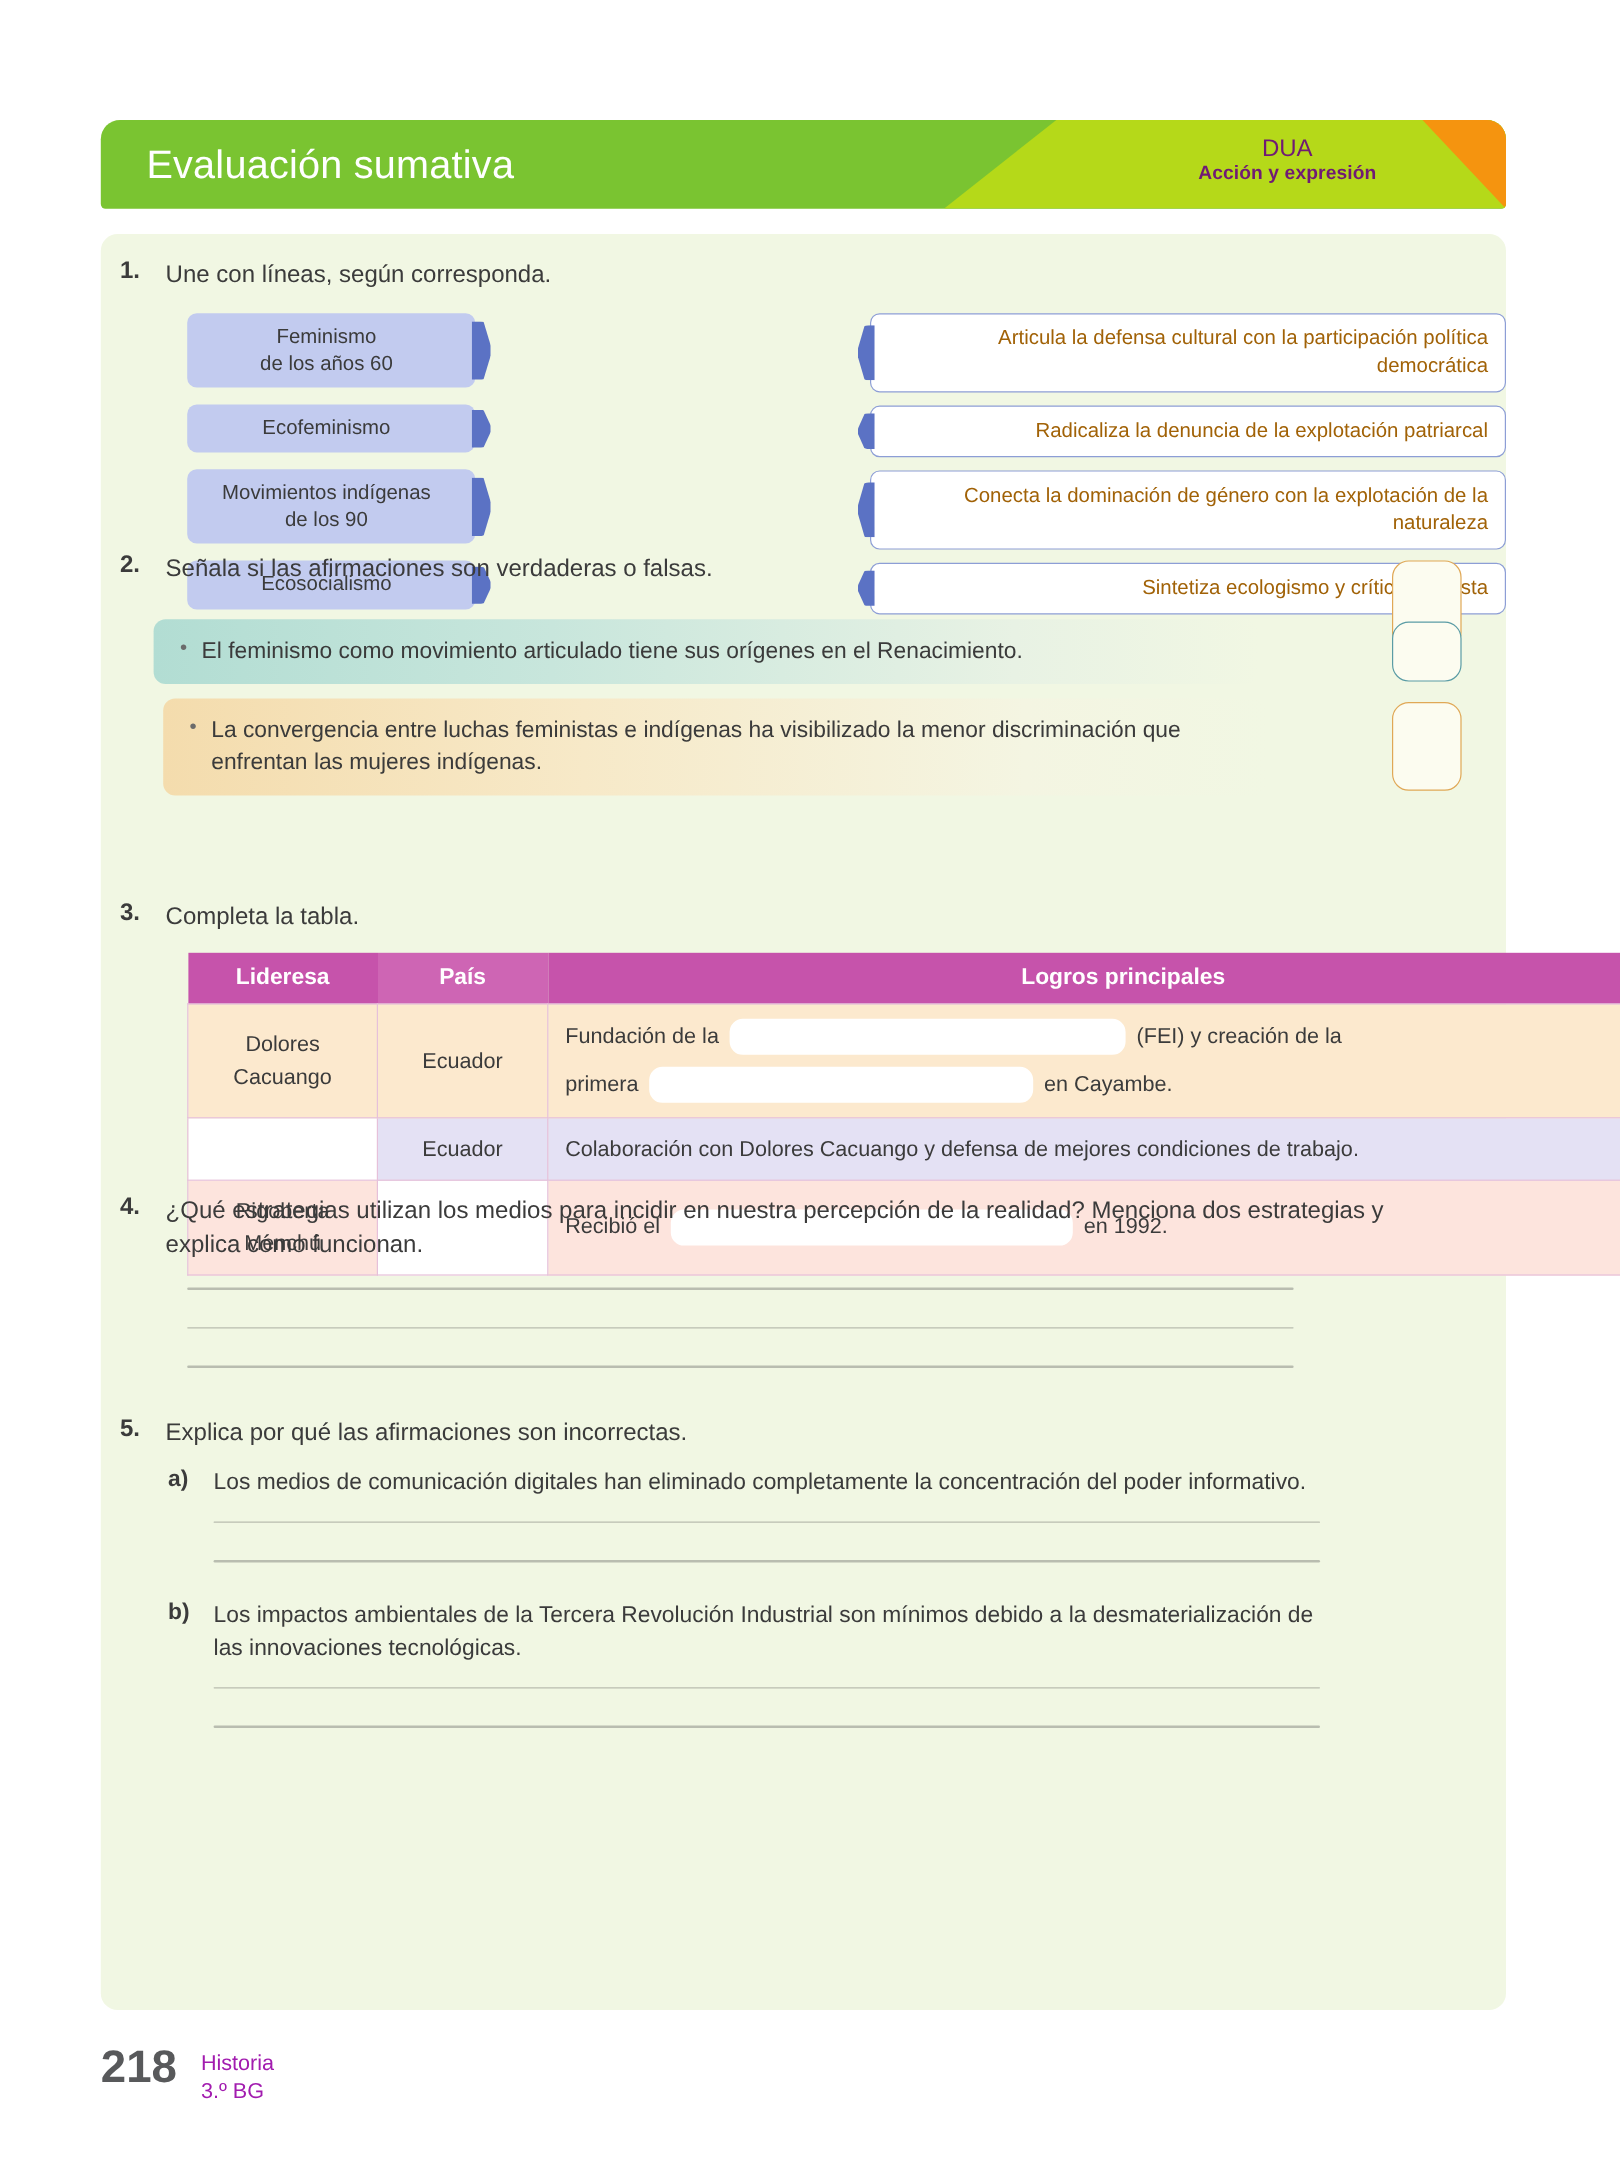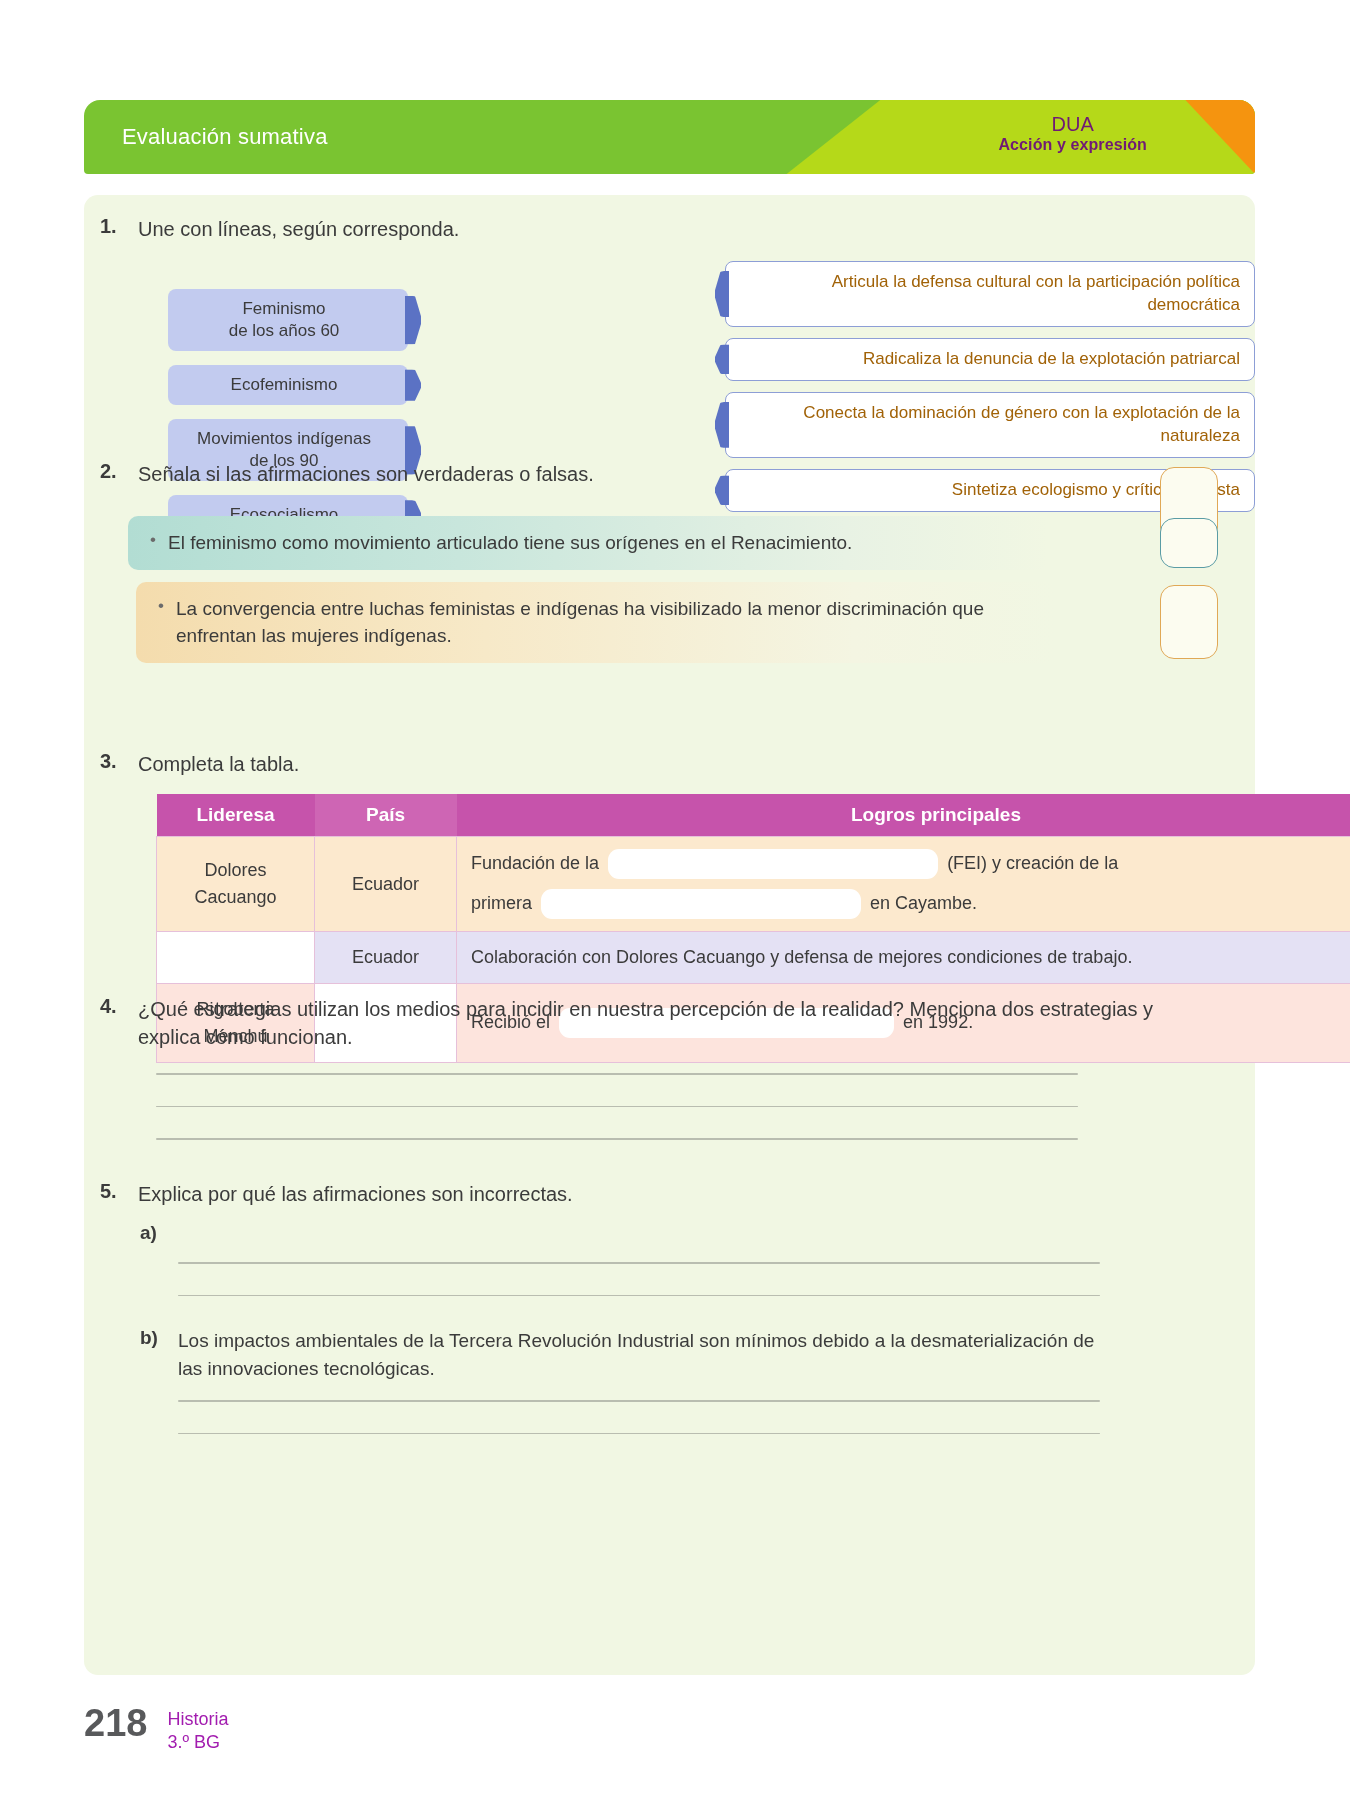--- a/index.html
+++ b/index.html
@@ -22,21 +22,21 @@
     background:#b5d919;
     clip-path: polygon(68% 0%, 100% 0%, 100% 100%, 60% 100%);
   }
   .banner-orange{
     position:absolute; right:0; top:0; width:120px; height:74px;
     background:#f5940f;
     clip-path: polygon(42% 0%, 100% 0%, 100% 100%, 100% 100%);
   }
   .banner-title{
     position:absolute; left:38px; top:50%; transform:translateY(-50%);
-    color:#fff; font-size:22px; font-weight:400; letter-spacing:0.2px;
+    color:#fff; font-size:33px; font-weight:400; letter-spacing:0.2px;
     z-index:4;
   }
   .dua-wrap{
     position:absolute; right:108px; top:13px; z-index:4; text-align:center;
     color:#701a75; line-height:1.15;
   }
   .dua-main{ font-size:20px; font-weight:400; }
   .dua-sub{ font-size:16px; font-weight:700; letter-spacing:0.1px; }
 
   
@@ -48,21 +48,21 @@
   
   .ex{ position:absolute; }
   .ex-head{ display:flex; align-items:flex-start; gap:12px; }
   .ex-num{ font-size:20px; font-weight:700; color:#3b3b3b; min-width:26px; }
   .ex-text{ font-size:20px; color:#3b3b3b; line-height:1.4; }
   .ex-text b{ font-weight:400; }
 
   
   #ex1{ left:16px; top:20px; width:1140px; }
   .match-area{ position:relative; margin-top:18px; height:220px; }
-  .left-col{ position:absolute; left:68px; top:0; width:240px;margin-top:28px; }
+  .left-col{ position:absolute; left:56px; top:0; width:240px; }
   .right-col{ position:absolute; left:625px; top:0; width:530px; }
 
   .mbox{
     position:relative; background:#c2cbef; border-radius:8px;
     color:#3b3b3b; font-size:17px; text-align:center;
     padding:9px 20px 9px 12px; line-height:1.3; margin-bottom:0;
   }
   .mbox .brace{
     position:absolute; right:-13px; top:50%; transform:translateY(-50%);
     width:16px; height:78%;
@@ -311,20 +311,21 @@
     </div>
 
     <div class="ex" id="ex5">
       <div class="ex-head">
         <span class="ex-num">5.</span>
         <span class="ex-text"><b>Explica</b><span> por qué las afirmaciones son incorrectas.</span></span>
       </div>
 
       <div class="sub-item">
         <span class="sub-key">a)</span>
+        <span class="sub-txt">Los medios de comunicación digitales han eliminado completamente la concentración del poder informativo.</span>
       </div>
       <div class="sub-lines">
         <div class="wline"></div>
         <div class="wline"></div>
       </div>
 
       <div class="sub-item" style="margin-top:4px;">
         <span class="sub-key">b)</span>
         <span class="sub-txt">Los impactos ambientales de la Tercera Revolución Industrial son mínimos debido a la desmaterialización de las innovaciones tecnológicas.</span>
       </div>

